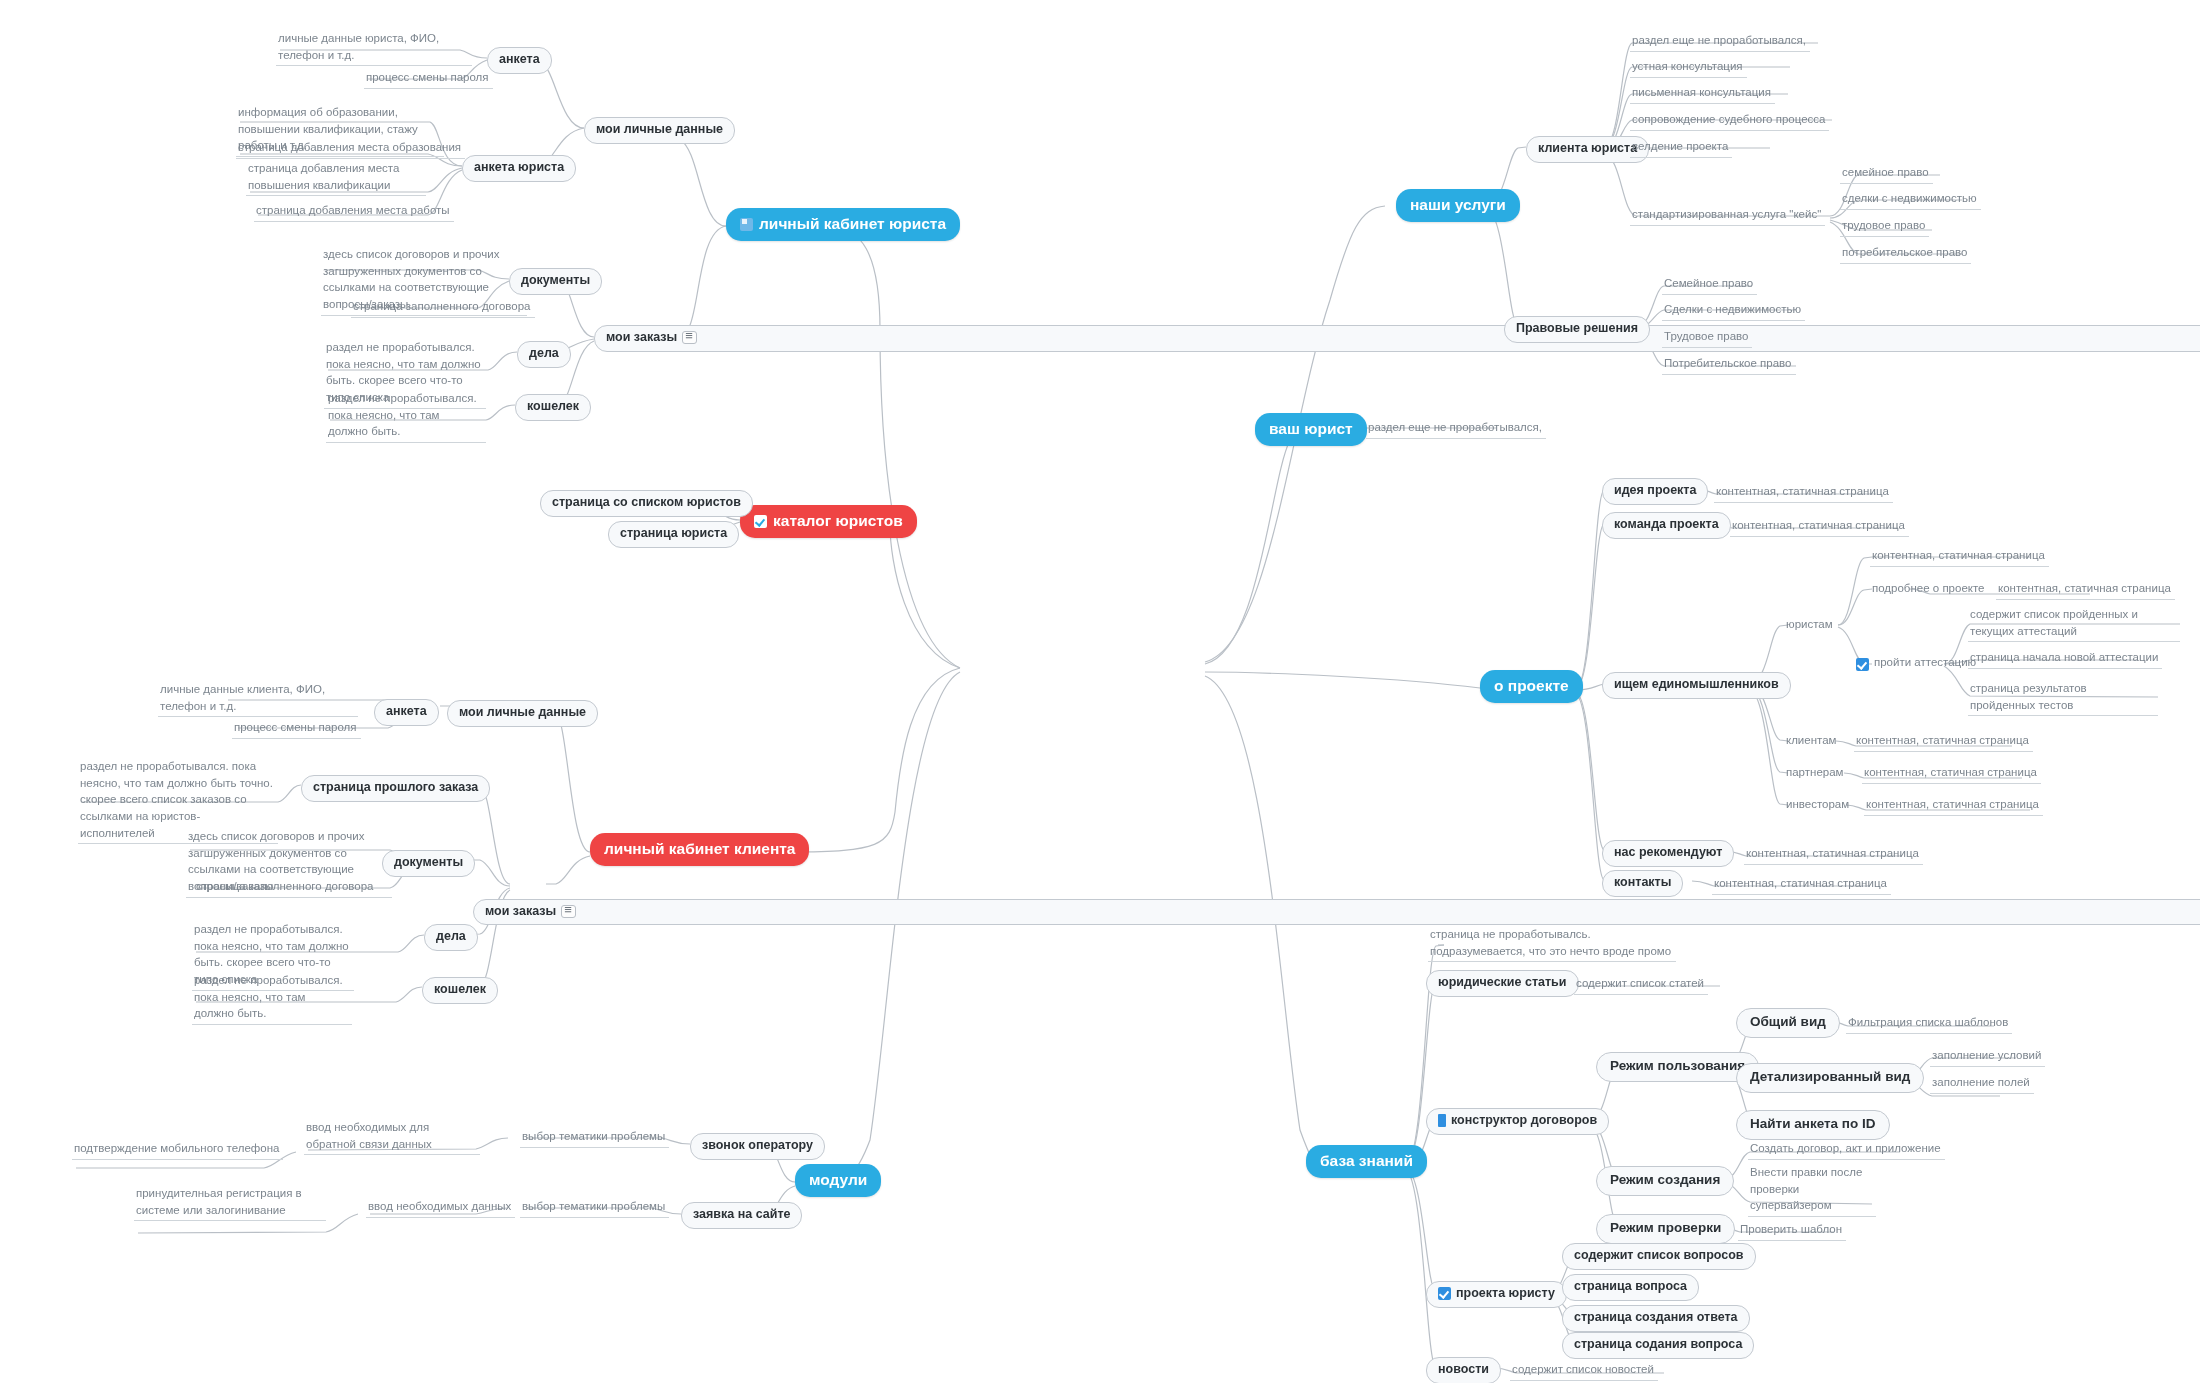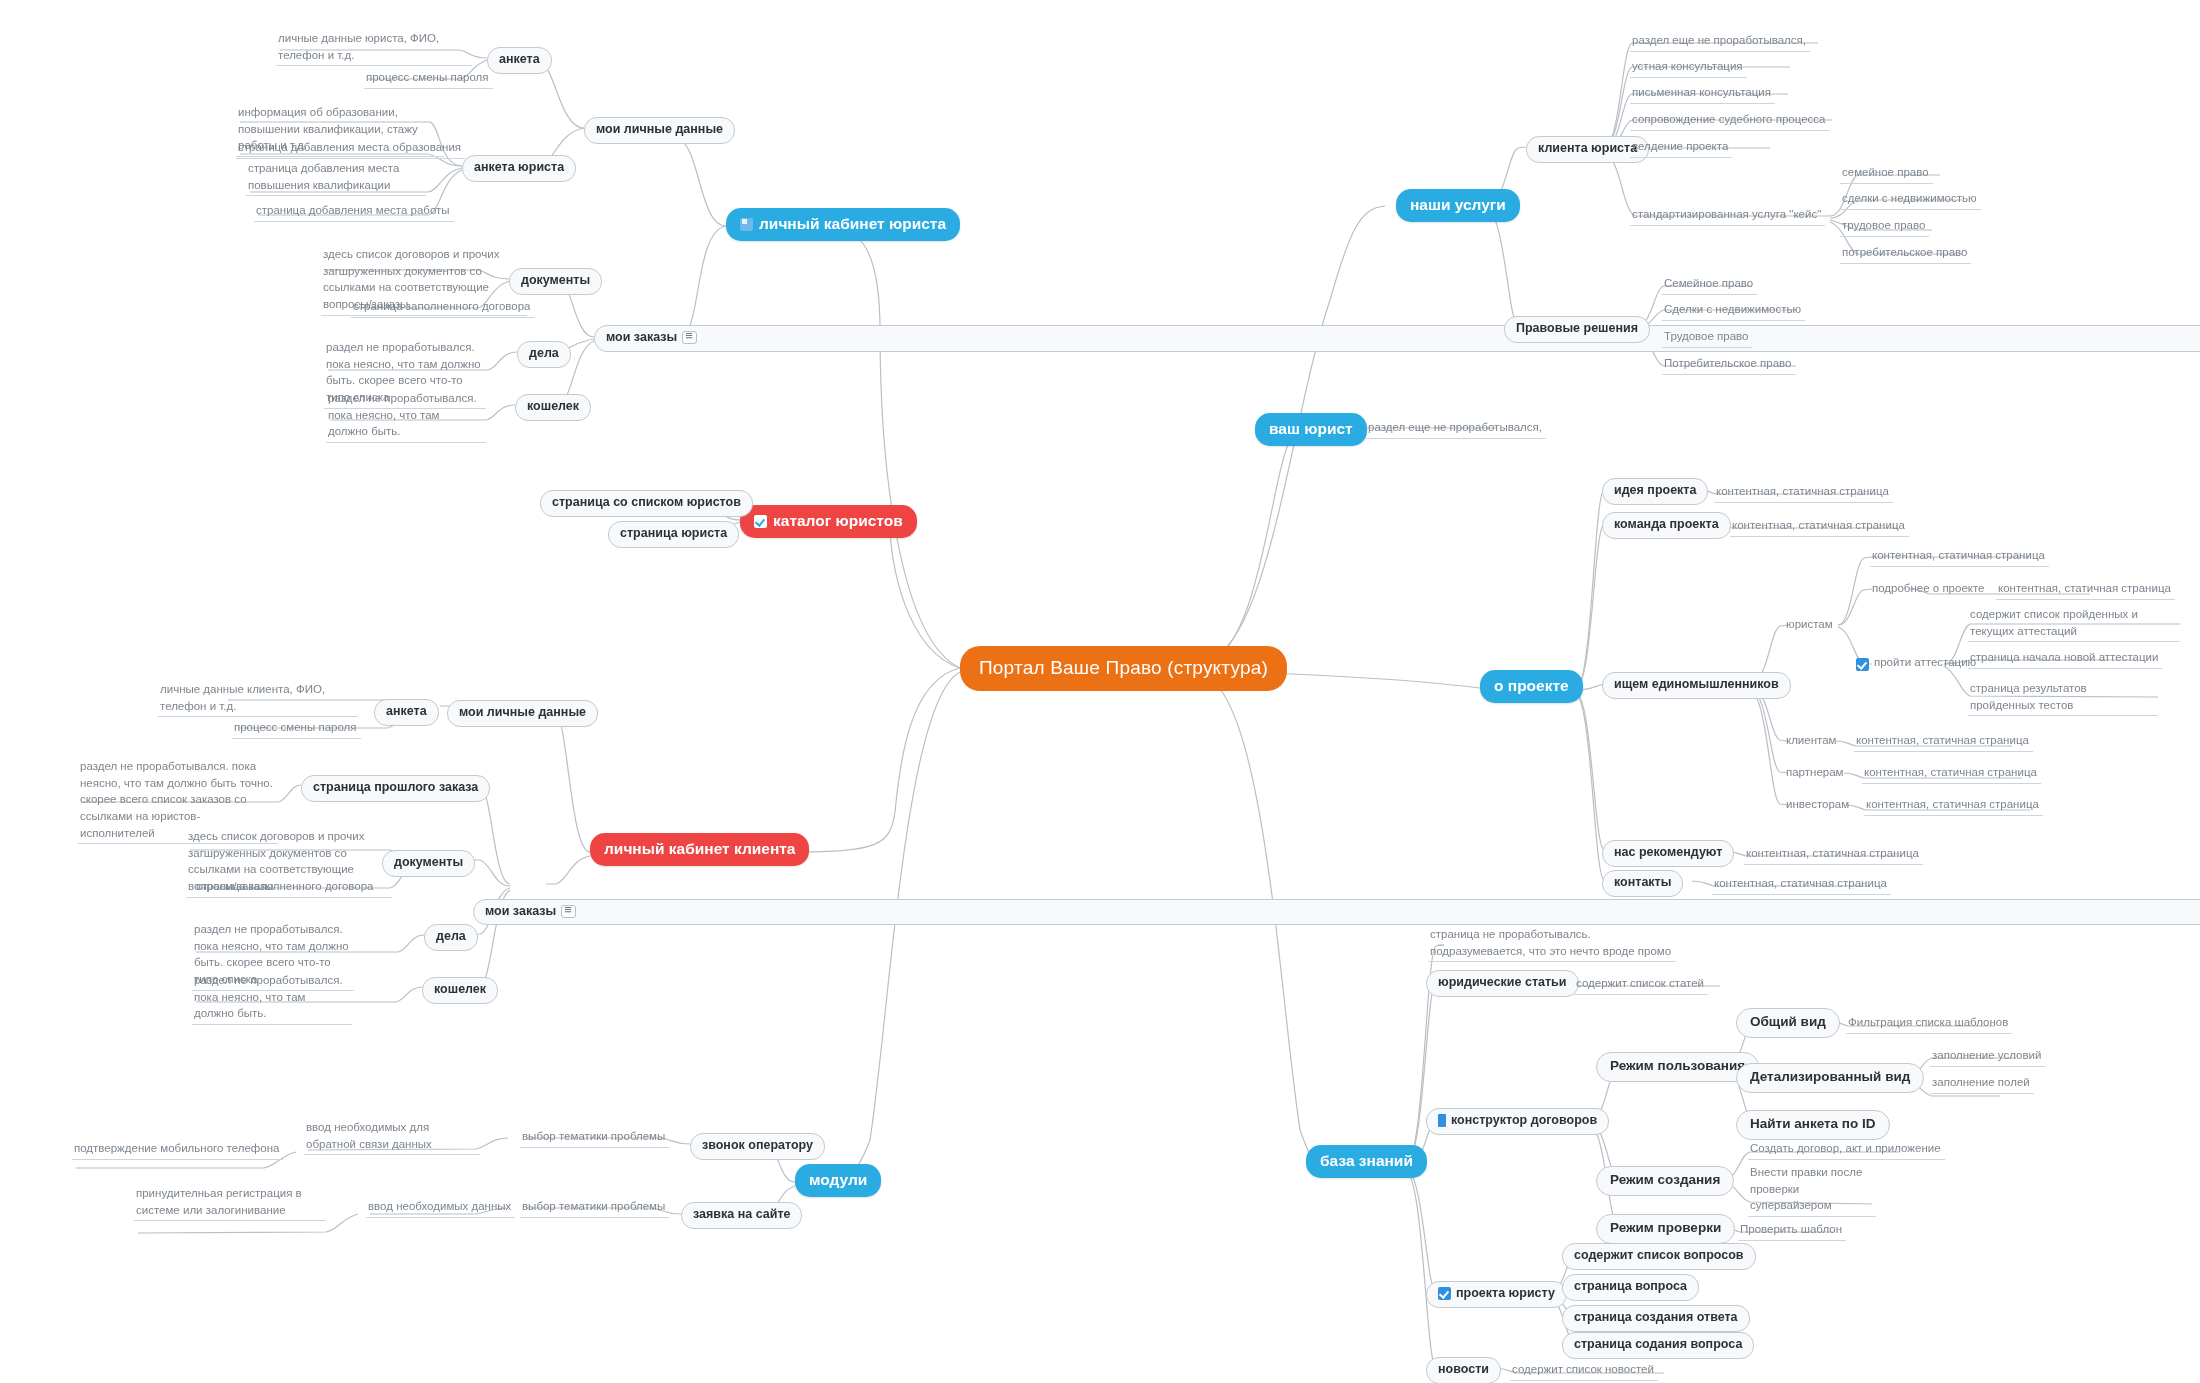--- a/index.html
+++ b/index.html
@@ -218,21 +218,20 @@
     <path d="M1718 1227 C 1730 1227, 1732 1230, 1740 1232 L 1834 1232"></path>
 
     <path d="M1550 1292 C 1564 1292, 1566 1258, 1576 1254 L 1584 1253"></path>
     <path d="M1550 1292 C 1564 1292, 1566 1288, 1576 1286 L 1584 1285"></path>
     <path d="M1550 1294 C 1564 1300, 1566 1314, 1576 1316 L 1584 1317"></path>
     <path d="M1550 1296 C 1564 1304, 1566 1342, 1576 1345 L 1584 1345"></path>
 
     <path d="M1494 1368 C 1506 1368, 1508 1371, 1516 1373 L 1664 1373"></path>
   </svg>
 
-  <div class="node root" style="left:960px; top:646px;">Портал Ваше Право (структура)</div>
 
   <div class="node l1" style="left:726px; top:208px;">
     <span class="ico ico-window"></span>
     <span>личный кабинет юриста</span>
   </div>
 
   <div class="node pill" style="left:584px; top:117px;">
     <span>мои личные данные</span>
   </div>
 

